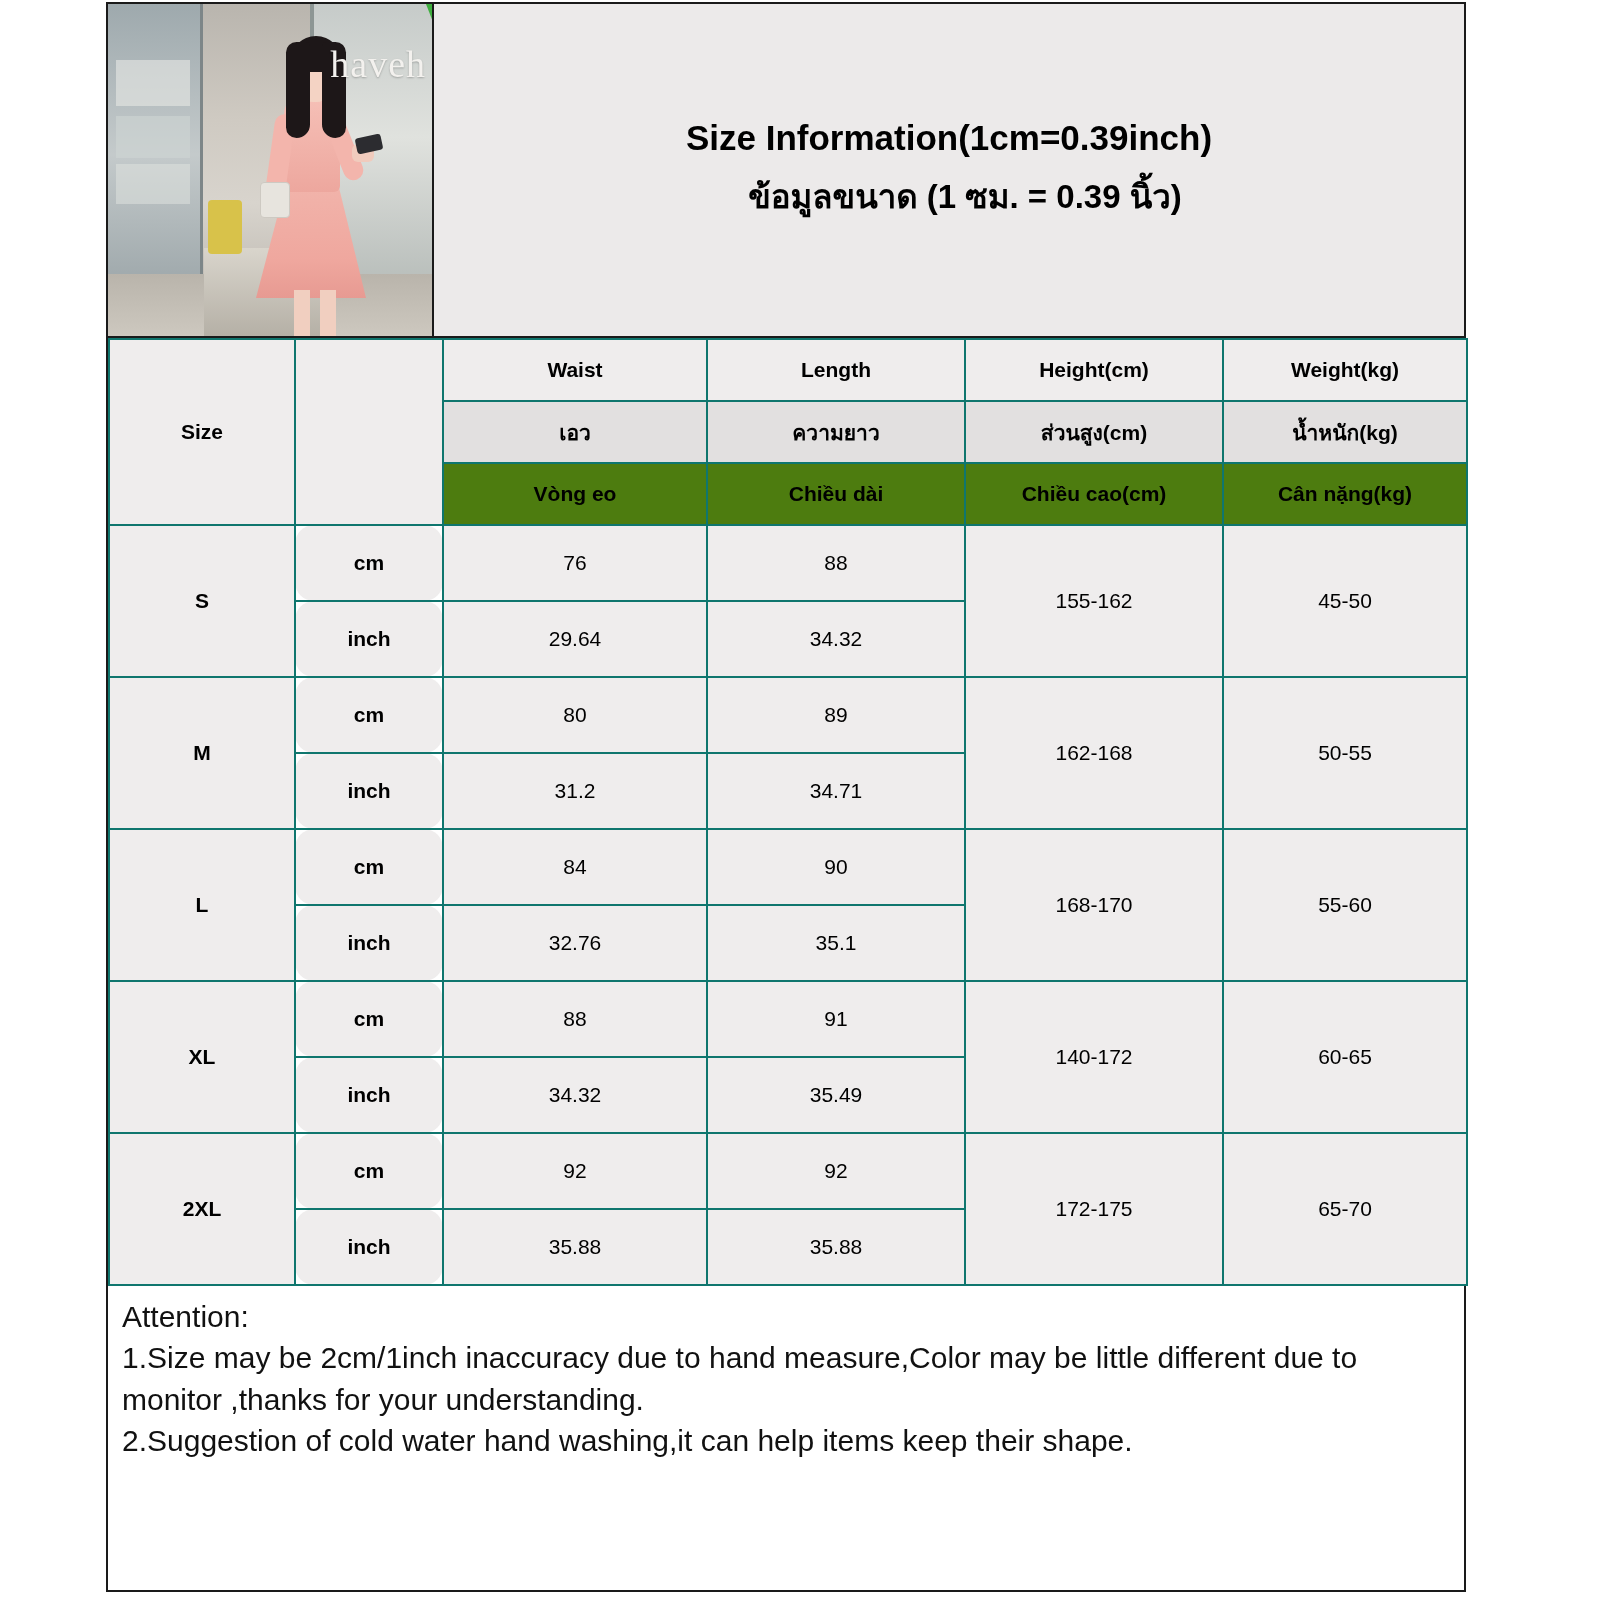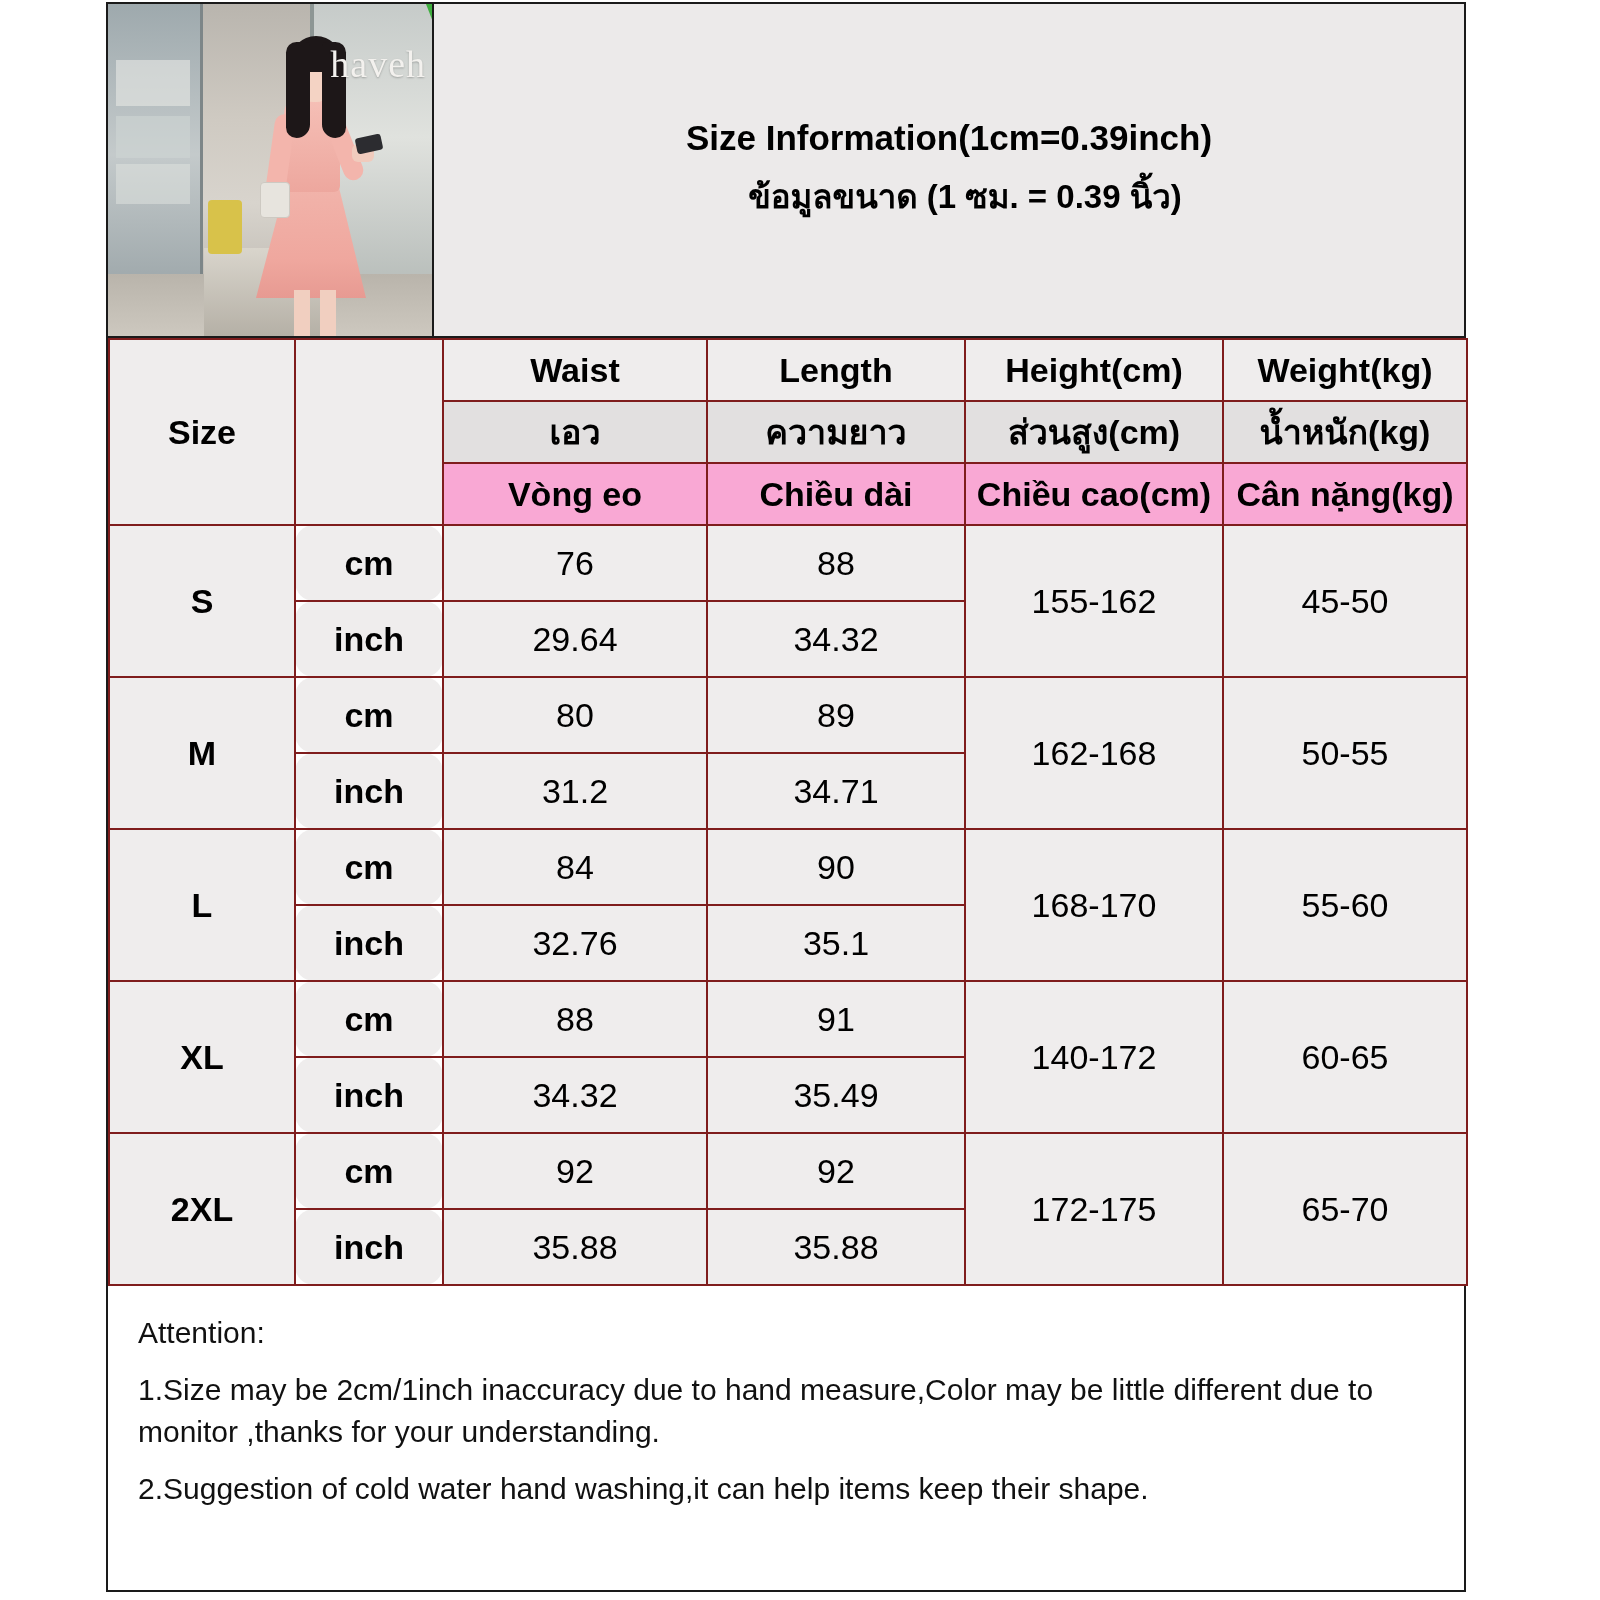--- a/index.html
+++ b/index.html
@@ -174,42 +174,42 @@
   }
   .title-line.thai { font-size: 33px; margin-left: 32px; }
 
   
   table.sizes {
     border-collapse: collapse;
     table-layout: fixed;
     width: 100%;
   }
   table.sizes td, table.sizes th {
-    border: 2px solid #7f1d1d;
+    border: 2px solid #0f766e;
     text-align: center;
     vertical-align: middle;
-    font-size: 34px;
+    font-size: 21px;
     color: #000;
     background: #efeded;
     padding: 0;
   }
   .c-size   { width: 186px; }
   .c-unit   { width: 148px; }
   .c-waist  { width: 264px; }
   .c-length { width: 258px; }
   .c-height { width: 258px; }
   .c-weight { width: 244px; }
 
   .hdr-row td {
     height: 60px;
     font-weight: bold;
     background: #e2e0e0;
   }
   .hdr-row.r2 td { background: #e2e0e0; }
-  .hdr-row.r3 td { background: #f9a8d4; }
+  .hdr-row.r3 td { background: #4d7c0f; }
   .size-head {
     font-weight: bold;
     font-size: 44px;
     background: #e2e0e0;
   }
   .size-label {
     font-weight: bold;
     font-size: 30px;
     background: #ddd9d9;
   }
@@ -221,21 +221,21 @@
   }
   .data-row td { height: 74px; }
   .merged-cell { font-size: 28px; }
 
   
   .attention {
     padding: 10px 14px 0 14px;
     background: #ffffff;
   }
   .attention p {
-    margin: 16px;
+    margin: 0;
     font-size: 30px;
     line-height: 1.38;
     color: #111;
   }
 </style>
 </head>
 <body>
 
 <div class="page">
   <div class="sheet">

